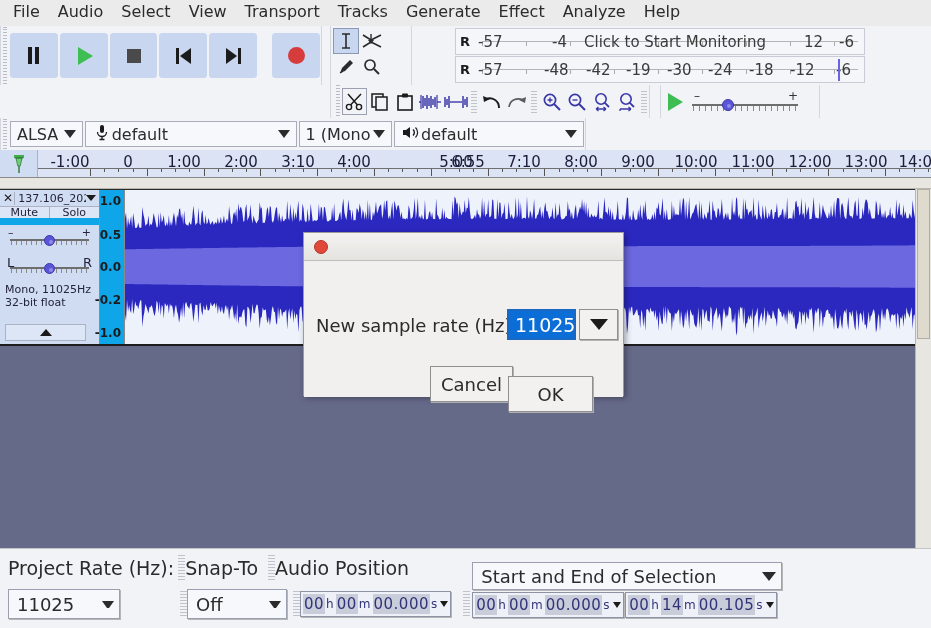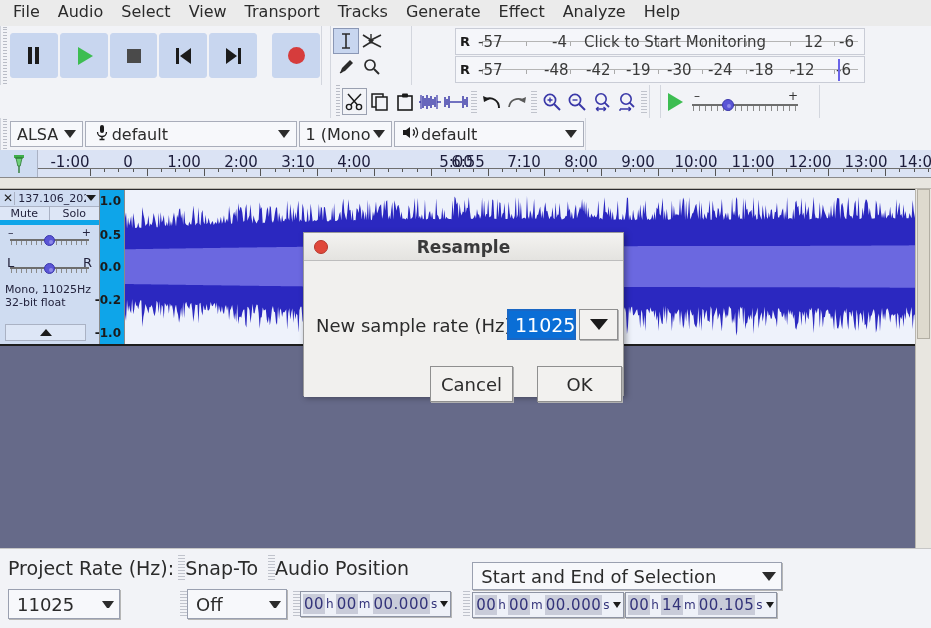--- a/index.html
+++ b/index.html
@@ -222,21 +222,21 @@
   }
   .tp-x { width: 13px; text-align: center; font-size: 12px; color: #222; cursor: pointer; }
   .tp-name {
     flex: 1 1 auto; font-size: 11px; white-space: nowrap; overflow: hidden;
     padding-left: 3px; border-left: 1px solid #aab2c4;
   }
   .tp-caret {
     width: 0; height: 0; border-left: 5px solid transparent; border-right: 5px solid transparent;
     border-top: 6px solid #1b1b1b; margin-right: 1px; flex: 0 0 10px;
   }
-  .tp-ms { display: flex; height: 18px; border-bottom: 5px solid #0ea5e9; align-items: flex-end; }
+  .tp-ms { display: flex; height: 18px; border-bottom: 7px solid #0ea5e9; }
   .tp-ms div {
     flex: 1 1 50%; display: flex; align-items: center; justify-content: center;
     font-size: 11px; background: #dde6f6; cursor: pointer;
   }
   .tp-ms div:first-child { border-right: 1px solid #aab2c4; }
   .tp-sl { position: relative; height: 28px; }
   .tp-sl .mn, .tp-sl .px {
     position: absolute; top: 1px; font-size: 11px; color: #23233d;
   }
   .tp-sl .mn { left: 8px; } .tp-sl .px { right: 8px; }
@@ -362,21 +362,21 @@
     border-top: 11px solid #1b1b1b;
   }
   .dlg-btn {
     position: absolute; top: 105px; height: 36px;
     background: #f2f1ef; border: 1px solid #8f8f8f;
     display: flex; align-items: center; justify-content: center;
     font-size: 18px; color: #2b2b2b; cursor: pointer;
     box-shadow: 1px 1px 0 #b0b0b0;
   }
   #btn-cancel { left: 126px; width: 83px; }
-  #btn-ok { left: 233px; width: 85px; }
+  #btn-ok { left: 204px; width: 85px; margin-top: 10px; }
 </style>
 </head>
 <body>
 
 <div id="app">
 
   <div class="menubar">
     <div class="mi">File</div>
     <div class="mi">Audio</div>
     <div class="mi">Select</div>
@@ -870,21 +870,20 @@
           <span class="u">s</span>
           <span class="sp"></span>
         </div>
       </div>
     </div>
   </div>
 
   <div class="dlg">
     <div class="dlg-tb">
       <span class="dlg-close"></span>
-      <span class="dlg-title">Resample</span>
     </div>
     <div class="dlg-body">
       <div class="dlg-lab">New sample rate (Hz):</div>
       <div class="dlg-combo">
         <span>11025</span>
       </div>
       <div class="dlg-arrow">
         <s></s>
       </div>
       <div class="dlg-btn" id="btn-cancel">Cancel</div>

